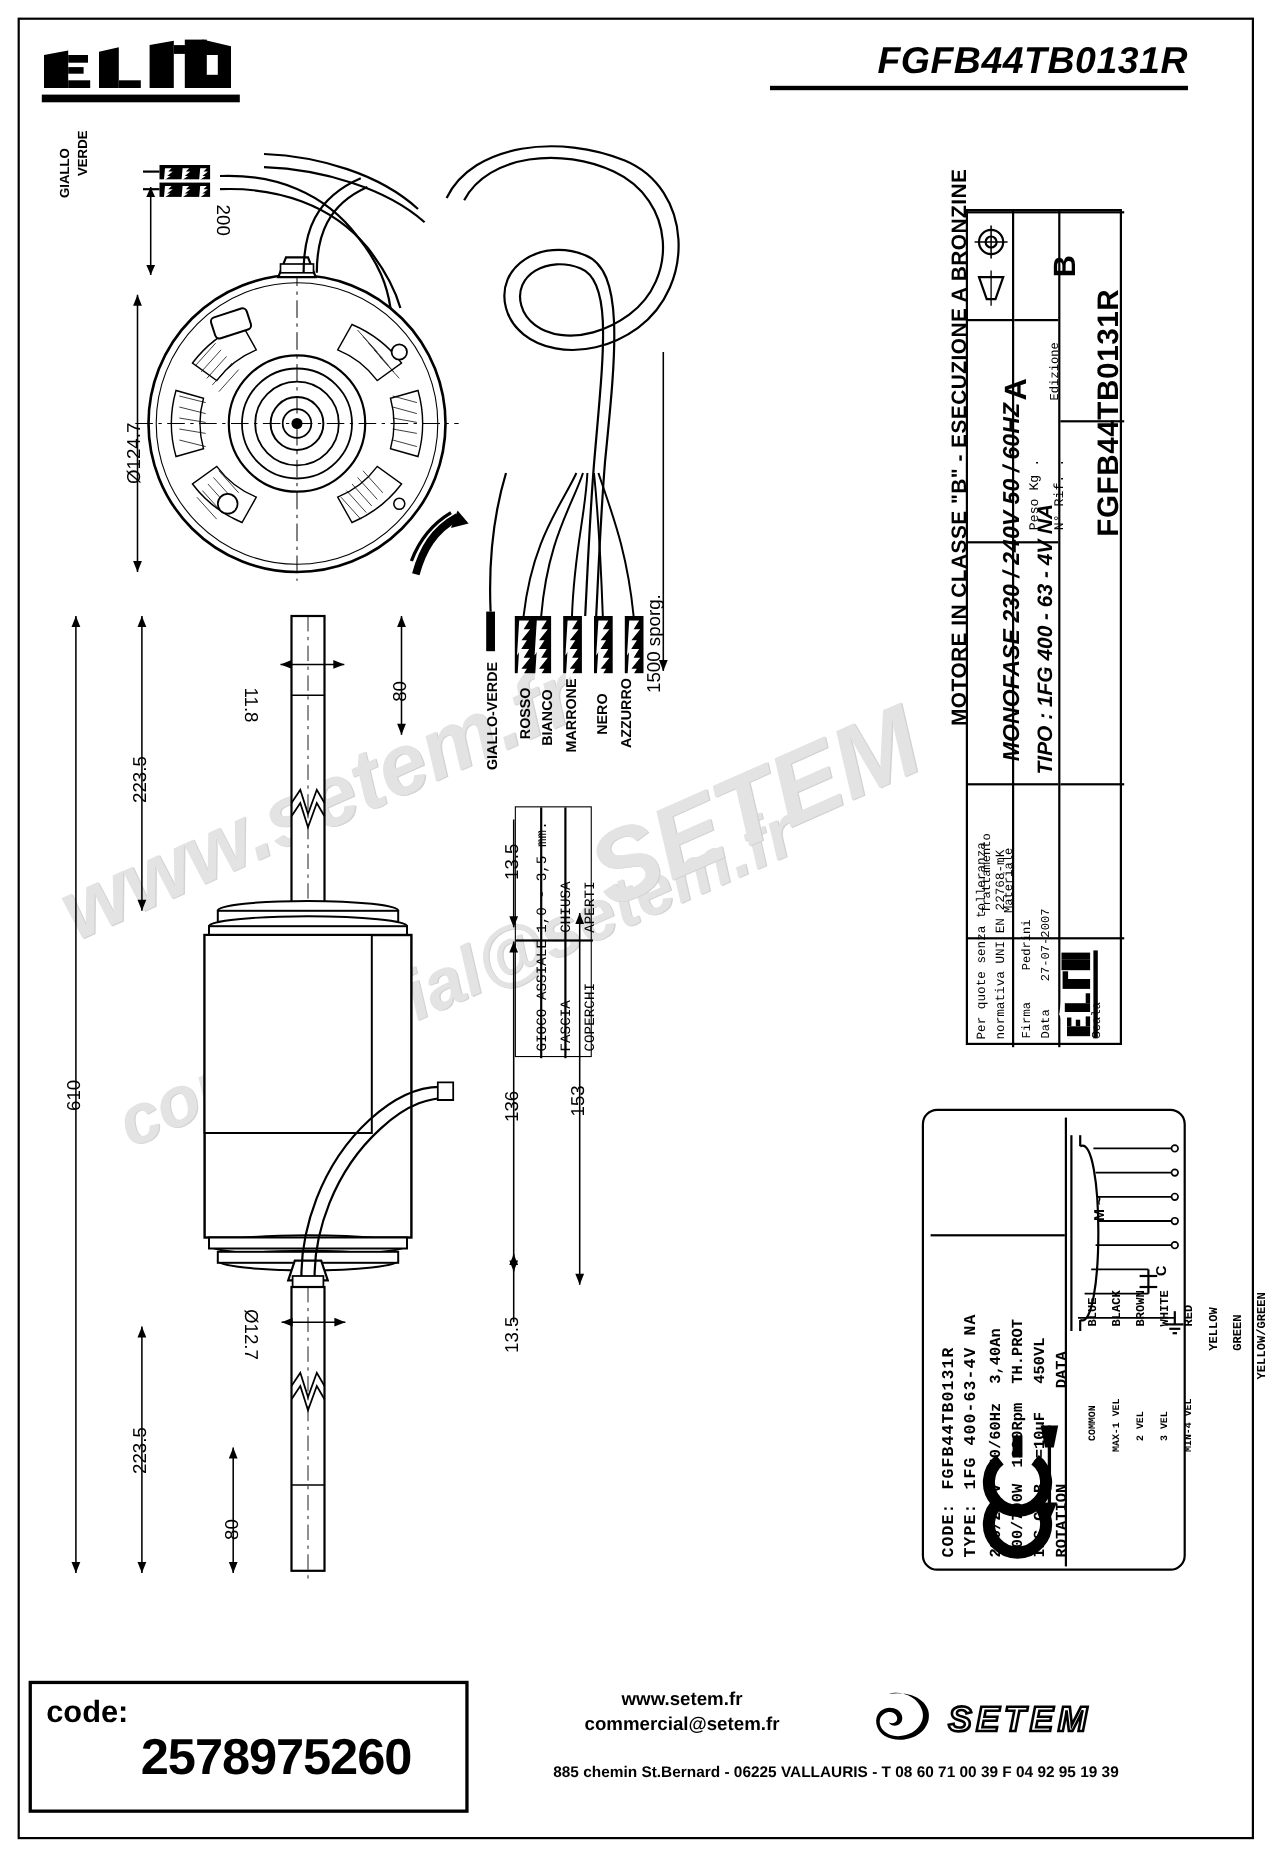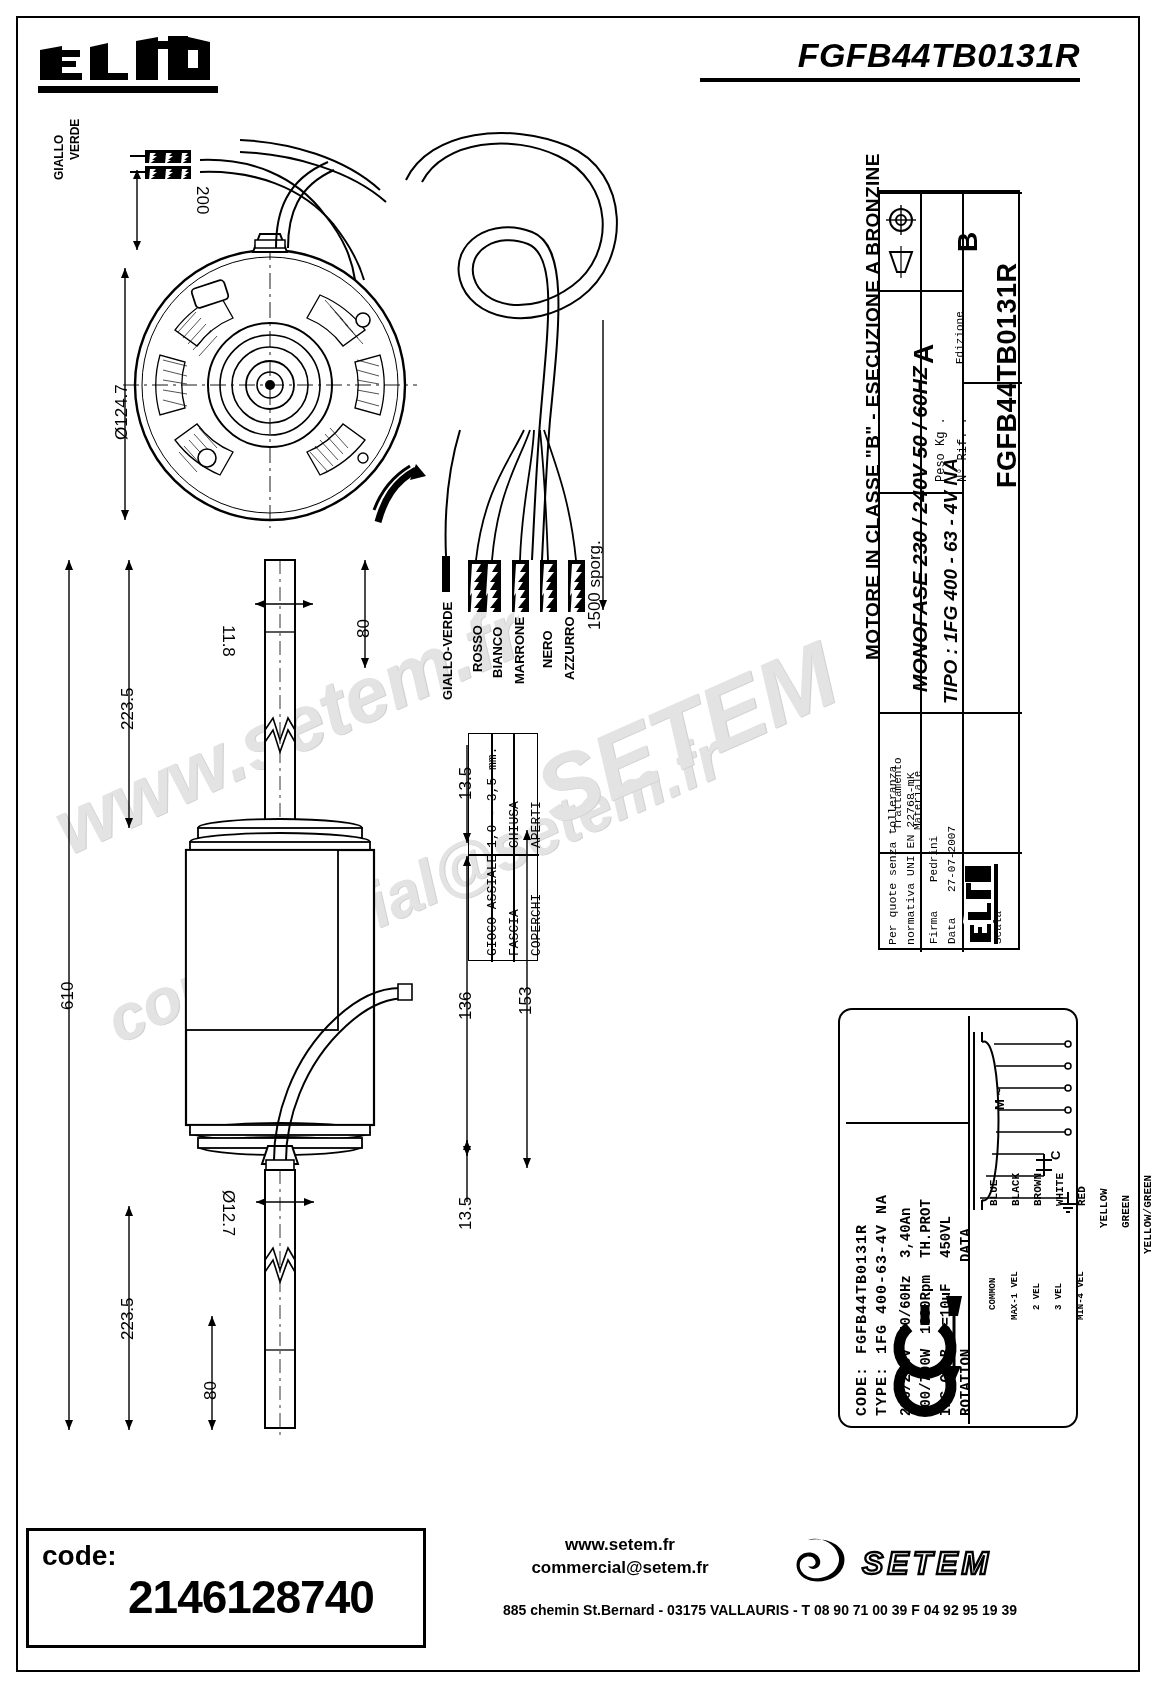--- a/index.html
+++ b/index.html
@@ -561,26 +561,26 @@
         <path d="M-14,32 a26,26 0 1 0 0,32" fill="none" stroke="#000" stroke-width="11"></path>
         <path d="M24,32 a26,26 0 1 0 0,32" fill="none" stroke="#000" stroke-width="11"></path>
         <line x1="26" y1="48" x2="46" y2="48" stroke="#000" stroke-width="9"></line>
       </g>
     </svg>
   </div>
 </div>
 
 <div class="abs" id="footer-code-box"></div>
 <div class="abs" id="footer-code-label">code:</div>
-<div class="abs" id="footer-code-value">2146128740</div>
+<div class="abs" id="footer-code-value">2578975260</div>
 <div class="abs" id="footer-web">
   <div>www.setem.fr</div>
   <div>commercial@setem.fr</div>
 </div>
-<div class="abs" id="footer-addr">885 chemin St.Bernard  -  03175 VALLAURIS  -  T 08 90 71 00 39   F 04 92 95 19 39</div>
+<div class="abs" id="footer-addr">885 chemin St.Bernard  -  06225 VALLAURIS  -  T 08 60 71 00 39   F 04 92 95 19 39</div>
 <div class="abs" id="setem-logo">
   <svg width="250" height="56" viewBox="0 0 250 56">
     <g fill="#000">
       <path d="M18,6 C40,2 58,14 54,30 C50,46 28,52 14,44 C6,39 4,28 10,22 C16,16 28,18 30,26 C32,34 22,38 18,32 C24,34 27,30 25,26 C22,20 12,22 10,29 C8,38 18,46 30,44 C44,42 52,30 48,20 C44,8 28,2 18,6 Z"></path>
       <ellipse cx="40" cy="16" rx="4" ry="3" fill="#fff"></ellipse>
     </g>
     <g fill="none" stroke="#000" stroke-width="3" font-family="Liberation Sans">
       <text x="72" y="40" font-size="32" font-style="italic" font-weight="bold" letter-spacing="4" fill="#fff" stroke="#000" stroke-width="2.4">SETEM</text>
     </g>
   </svg>

